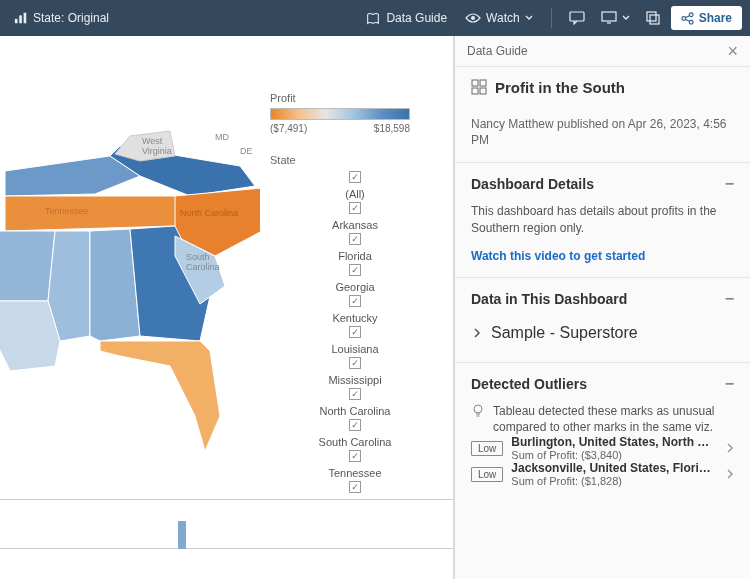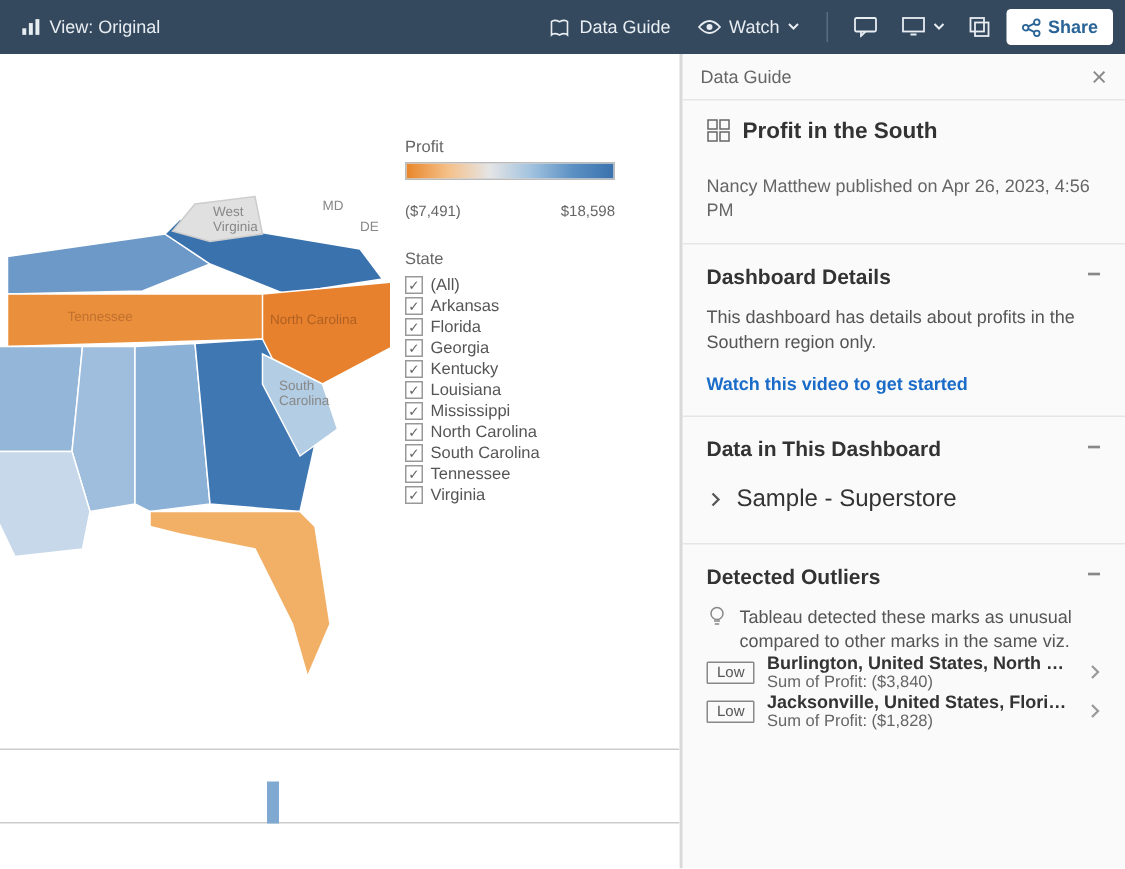--- a/index.html
+++ b/index.html
@@ -10,23 +10,23 @@
   .toolbar .btn { display: flex; align-items: center; gap: 5px; padding: 4px 6px; border-radius: 2px; cursor: pointer; }
   .toolbar .btn-icon { padding: 4px 5px; }
   .toolbar .share { background: #fff; color: #2a6496; font-weight: 600; padding: 5px 10px; border-radius: 3px; display: flex; align-items: center; gap: 5px; }
   .toolbar svg { display: block; }
   .content { display: flex; height: calc(100% - 36px); }
   .viz { flex: 1; position: relative; border-right: 1px solid #d9d9d9; overflow: hidden; }
   .map-wrap { position: absolute; top: 0; left: 0; width: 260px; height: 440px; }
   .legend-col { position: absolute; top: 56px; left: 270px; width: 170px; font-size: 11px; color: #555; }
   .legend-title { font-size: 11px; color: #666; margin-bottom: 4px; }
   .gradient { width: 140px; height: 12px; background: linear-gradient(to right, #e8862a, #f5c089, #e5e5e5, #a2c3df, #5d91c4, #3a72ae); border: 1px solid #bbb; position: relative; }
-  .gradient-ticks { display: flex; justify-content: space-between; width: 140px; font-size: 10px; color: #666; margin-top: 16px; }
+  .gradient-ticks { display: flex; justify-content: space-between; width: 140px; font-size: 10px; color: #666; margin-top: 3px; }
   .state-filter { margin-top: 20px; }
-  .state-row { display: flex; align-items: center; gap: 5px; padding: 1px 0; font-size: 11px; color: #555; }
+  .state-row { display: flex; align-items: center; gap: 5px; padding: 1px 0; font-size: 11px; color: #555; flex-direction: column; }
   .state-row .chk { width: 12px; height: 12px; border: 1px solid #999; background: #fff; display: flex; align-items: center; justify-content: center; }
   .state-row .chk::after { content: "✓"; font-size: 9px; color: #666; line-height: 1; }
   .bottom-chart { position: absolute; bottom: 0; left: 0; right: 0; height: 80px; border-top: 1px solid #ccc; background: #fff; }
   .bottom-chart .bar { position: absolute; bottom: 30px; left: 178px; width: 8px; height: 28px; background: #7fa9d0; }
   .bottom-chart .axis { position: absolute; bottom: 30px; left: 0; right: 0; border-top: 1px solid #ccc; }
   .guide { width: 296px; background: #fafafa; border-left: 1px solid #d9d9d9; display: flex; flex-direction: column; font-size: 13px; overflow-y: auto; }
   .guide-head { display: flex; align-items: center; justify-content: space-between; padding: 6px 12px; color: #666; font-size: 12px; border-bottom: 1px solid #e5e5e5; }
   .guide-head .x { cursor: pointer; color: #888; font-size: 18px; line-height: 1;}
   .guide-section { padding: 12px 16px 14px 16px; border-bottom: 1px solid #e5e5e5; }
   .guide-title-row { display: flex; gap: 8px; }
@@ -49,21 +49,21 @@
 </head>
 <body>
 
 <div class="toolbar">
   <div class="left btn">
     <svg width="14" height="14" viewBox="0 0 16 16">
         <rect x="1" y="9" width="3" height="5" fill="#e8edf2"></rect>
         <rect x="6" y="5" width="3" height="9" fill="#e8edf2"></rect>
         <rect x="11" y="2" width="3" height="12" fill="#e8edf2"></rect>
       </svg>
-    <span>View: Original</span>
+    <span>State: Original</span>
   </div>
   <div class="spacer"></div>
   <div class="btn">
     <svg width="16" height="14" viewBox="0 0 18 14">
         <path d="M3 13 L3 3 Q5 1 9 3 Q13 1 15 3 L15 13 Q13 11 9 13 Q5 11 3 13 Z" fill="none" stroke="#e8edf2" stroke-width="1.2"></path>
       </svg>
     <span>Data Guide</span>
   </div>
   <div class="btn">
     <svg width="16" height="12" viewBox="0 0 16 12">

